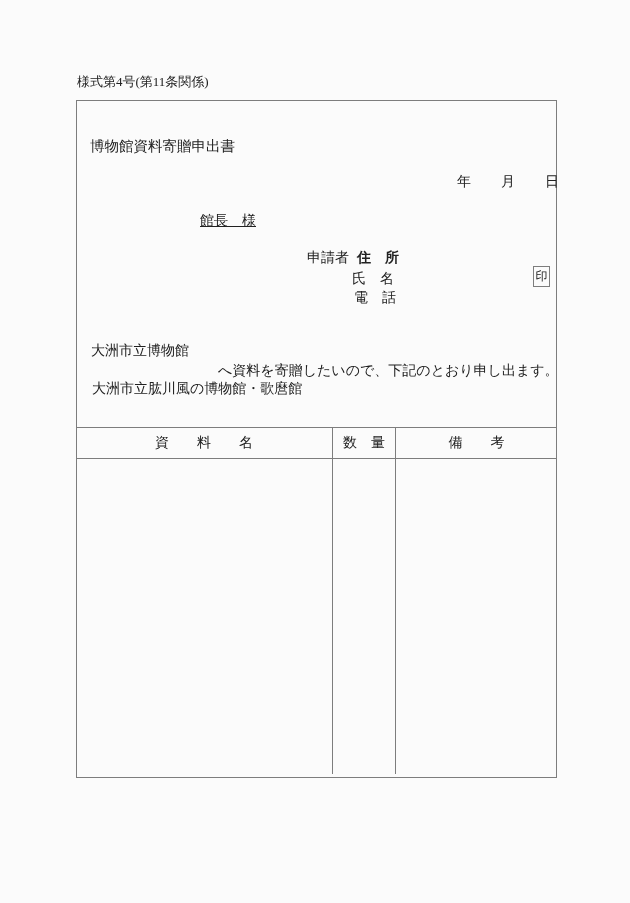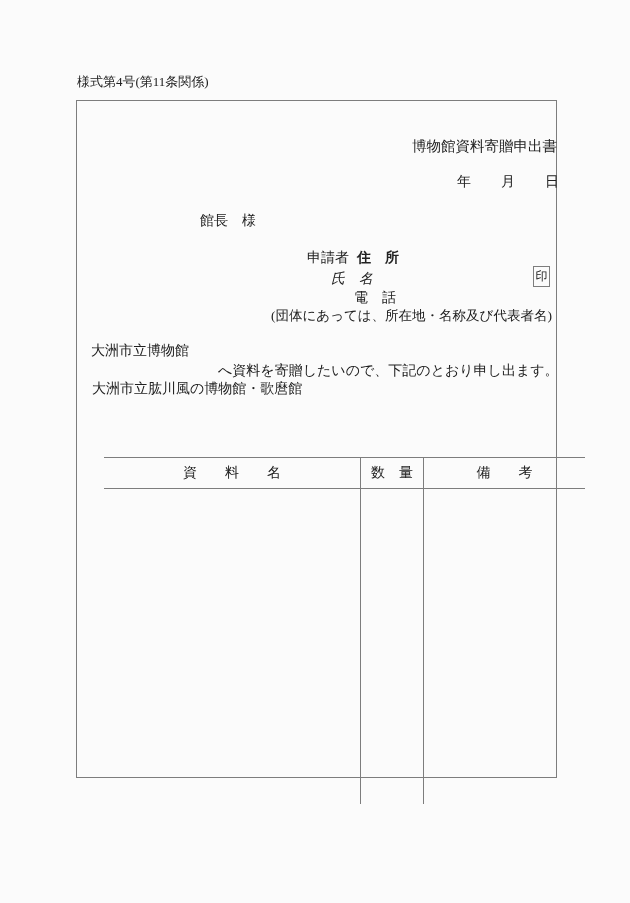--- a/index.html
+++ b/index.html
@@ -28,39 +28,39 @@
     position: absolute;
     left: 76px; top: 100px;
     width: 481px; height: 678px;
     border: 1px solid var(--line);
     box-sizing: border-box;
   }
 
   .doc-title {
     left: 76px; top: 138px;
     width: 481px;
-    text-align: right;
+    text-align: left;
     padding-left: 14px;
     box-sizing: border-box;
     font-size: 14.5px;
     white-space: nowrap;
     position: absolute;
   }
 
   .date-line {
     left: 457px; top: 174px;
     display: flex;
     gap: 30px;
   }
 
-  .director-line { left: 200px; top: 213px; }
+  .director-line { left: 200px; top: 213px; text-decoration: underline; }
 
   .applicant-label { left: 307px; top: 250px; text-align: right; }
   .address-label   { left: 357px; top: 250px; font-weight: bold; }
-  .name-label      { left: 331px; top: 271px; font-style: italic; }
+  .name-label      { left: 352px; top: 271px; }
   .phone-label     { left: 354px; top: 290px; }
 
   .seal-box {
     position: absolute;
     left: 533px; top: 266px;
     width: 17px; height: 21px;
     border: 1px solid var(--line);
     box-sizing: border-box;
     display: flex;
     align-items: center;
@@ -69,22 +69,22 @@
   }
 
   .org-note { left: 271px; top: 308px; font-size: 13.5px; }
 
   .museum-1  { left: 91px;  top: 343px; }
   .statement { left: 218px; top: 363px; }
   .museum-2  { left: 92px;  top: 381px; }
 
   .materials-table {
     position: absolute;
-    left: 76px; top: 457px;
-    width: 481px; height: 277px; padding-left: 28px;
+    left: 76px; top: 427px;
+    width: 481px; height: 277px;
   }
   .header-row {
     display: flex;
     height: 32px;
     box-sizing: border-box;
     border-top: 1px solid var(--line);
     border-bottom: 1px solid var(--line);
   }
   .body-row {
     display: flex;
@@ -126,21 +126,20 @@
 
   <div class="abs applicant-label">申請者</div>
   <div class="abs address-label">住　所</div>
   <div class="abs name-label">氏　名</div>
   <div class="abs phone-label">電　話</div>
 
   <div class="seal-box">
     <span>印</span>
   </div>
 
-  <div class="abs org-note">(団体にあっては、所在地・名称及び代表者名)</div>
 
   <div class="abs museum-1">大洲市立博物館</div>
   <div class="abs museum-2">大洲市立肱川風の博物館・歌麿館</div>
   <div class="abs statement">へ資料を寄贈したいので、下記のとおり申し出ます。</div>
 
   <div class="materials-table">
     <div class="header-row">
       <div class="col-name">資　　料　　名</div>
       <div class="col-qty">数　量</div>
       <div class="col-remarks">備　　考</div>

